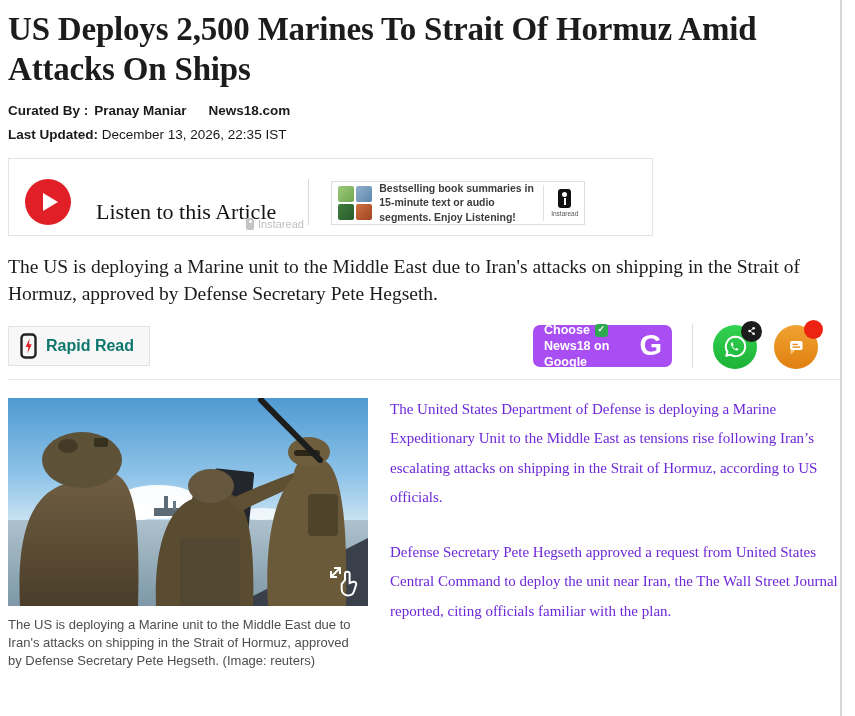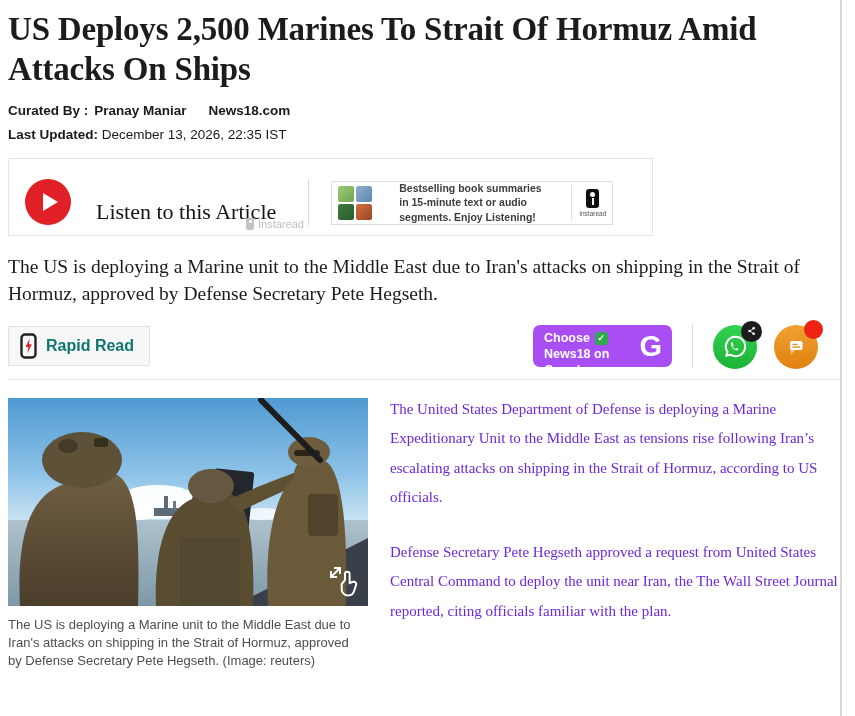--- a/index.html
+++ b/index.html
@@ -44,23 +44,23 @@
   }
   .listen-divider { width:1px; height:46px; background:#d9d9d9; margin:4px 0 0 32px; }
   .listen-watermark {
     position:absolute; left:237px; bottom:5px; display:flex; align-items:center; gap:4px;
     color:#bfbfbf; font-size:11px;
   }
   .wm-logo { width:8px; height:12px; background:#c4c4c4; border-radius:2px; position:relative; }
   .wm-logo::after { content:""; position:absolute; left:2.5px; top:2.5px; width:3px; height:3px; border-radius:50%; background:#fff; }
 
   .ad-banner {
-    margin-left:22px; margin-top:4px; height:44px; width:282px;
+    margin-left:22px; margin-top:4px; height:44px; width:254px;
     border:1px solid #ddd; background:#fff; display:flex; align-items:center;
-    padding:3px 6px; cursor:pointer;gap:20px;
+    padding:3px 6px; cursor:pointer;
   }
   .ad-thumbs { display:grid; grid-template-columns:16px 16px; grid-template-rows:16px 16px; gap:2px; flex:none; }
   .ad-thumbs span { border-radius:2px; display:block; }
   .thumb1 { background:linear-gradient(135deg,#9cc87a,#6fa84e); }
   .thumb2 { background:linear-gradient(135deg,#8fb0cc,#5e87ad); }
   .thumb3 { background:linear-gradient(135deg,#3e7d3a,#2a5c2e); }
   .thumb4 { background:linear-gradient(135deg,#d0703f,#9e4524); }
   .ad-text { font-size:10.5px; font-weight:700; color:#3c3c3c; line-height:1.35; margin-left:7px; width:178px; }
   .ad-brand { border-left:1px solid #e0e0e0; height:36px; margin-left:5px; padding-left:7px;
     display:flex; flex-direction:column; align-items:center; justify-content:center; }
@@ -78,21 +78,21 @@
   
   .actions { margin-top:14px; display:flex; align-items:center; height:48px; }
   .rapid-read {
     display:flex; align-items:center; gap:9px; background:#f7f7f7;
     border:1px solid #e2e2e2; padding:6px 15px 6px 11px; cursor:pointer; height:40px;
   }
   .rapid-read-label { font-size:16px; font-weight:700; color:#0f766e; }
   .right-group { margin-left:auto; display:flex; align-items:center; margin-right:18px; }
   .google-btn {
     width:139px; height:42px; border-radius:7px; background:#a94ef2; border:none;
-    display:flex; padding:5px 10px 5px 11px; cursor:pointer; color:#fff;
+    display:flex; align-items:center; padding:5px 10px 5px 11px; cursor:pointer; color:#fff;
   }
   .google-lines { font-size:12.5px; font-weight:700; line-height:1.3; text-align:left; }
   .check-badge {
     display:inline-flex; width:13px; height:13px; border-radius:3px; background:#2fa94e;
     color:#fff; font-size:9px; font-weight:700; align-items:center; justify-content:center;
     vertical-align:middle; margin-left:5px;
   }
   .g-letter { font-size:29px; font-weight:700; color:#fff; margin-left:auto; font-family:"Liberation Sans",sans-serif; }
   .actions-divider { width:1px; height:44px; background:#ddd; margin:0 20px; }
   .icon-wrap { position:relative; width:46px; height:46px; cursor:pointer; }

